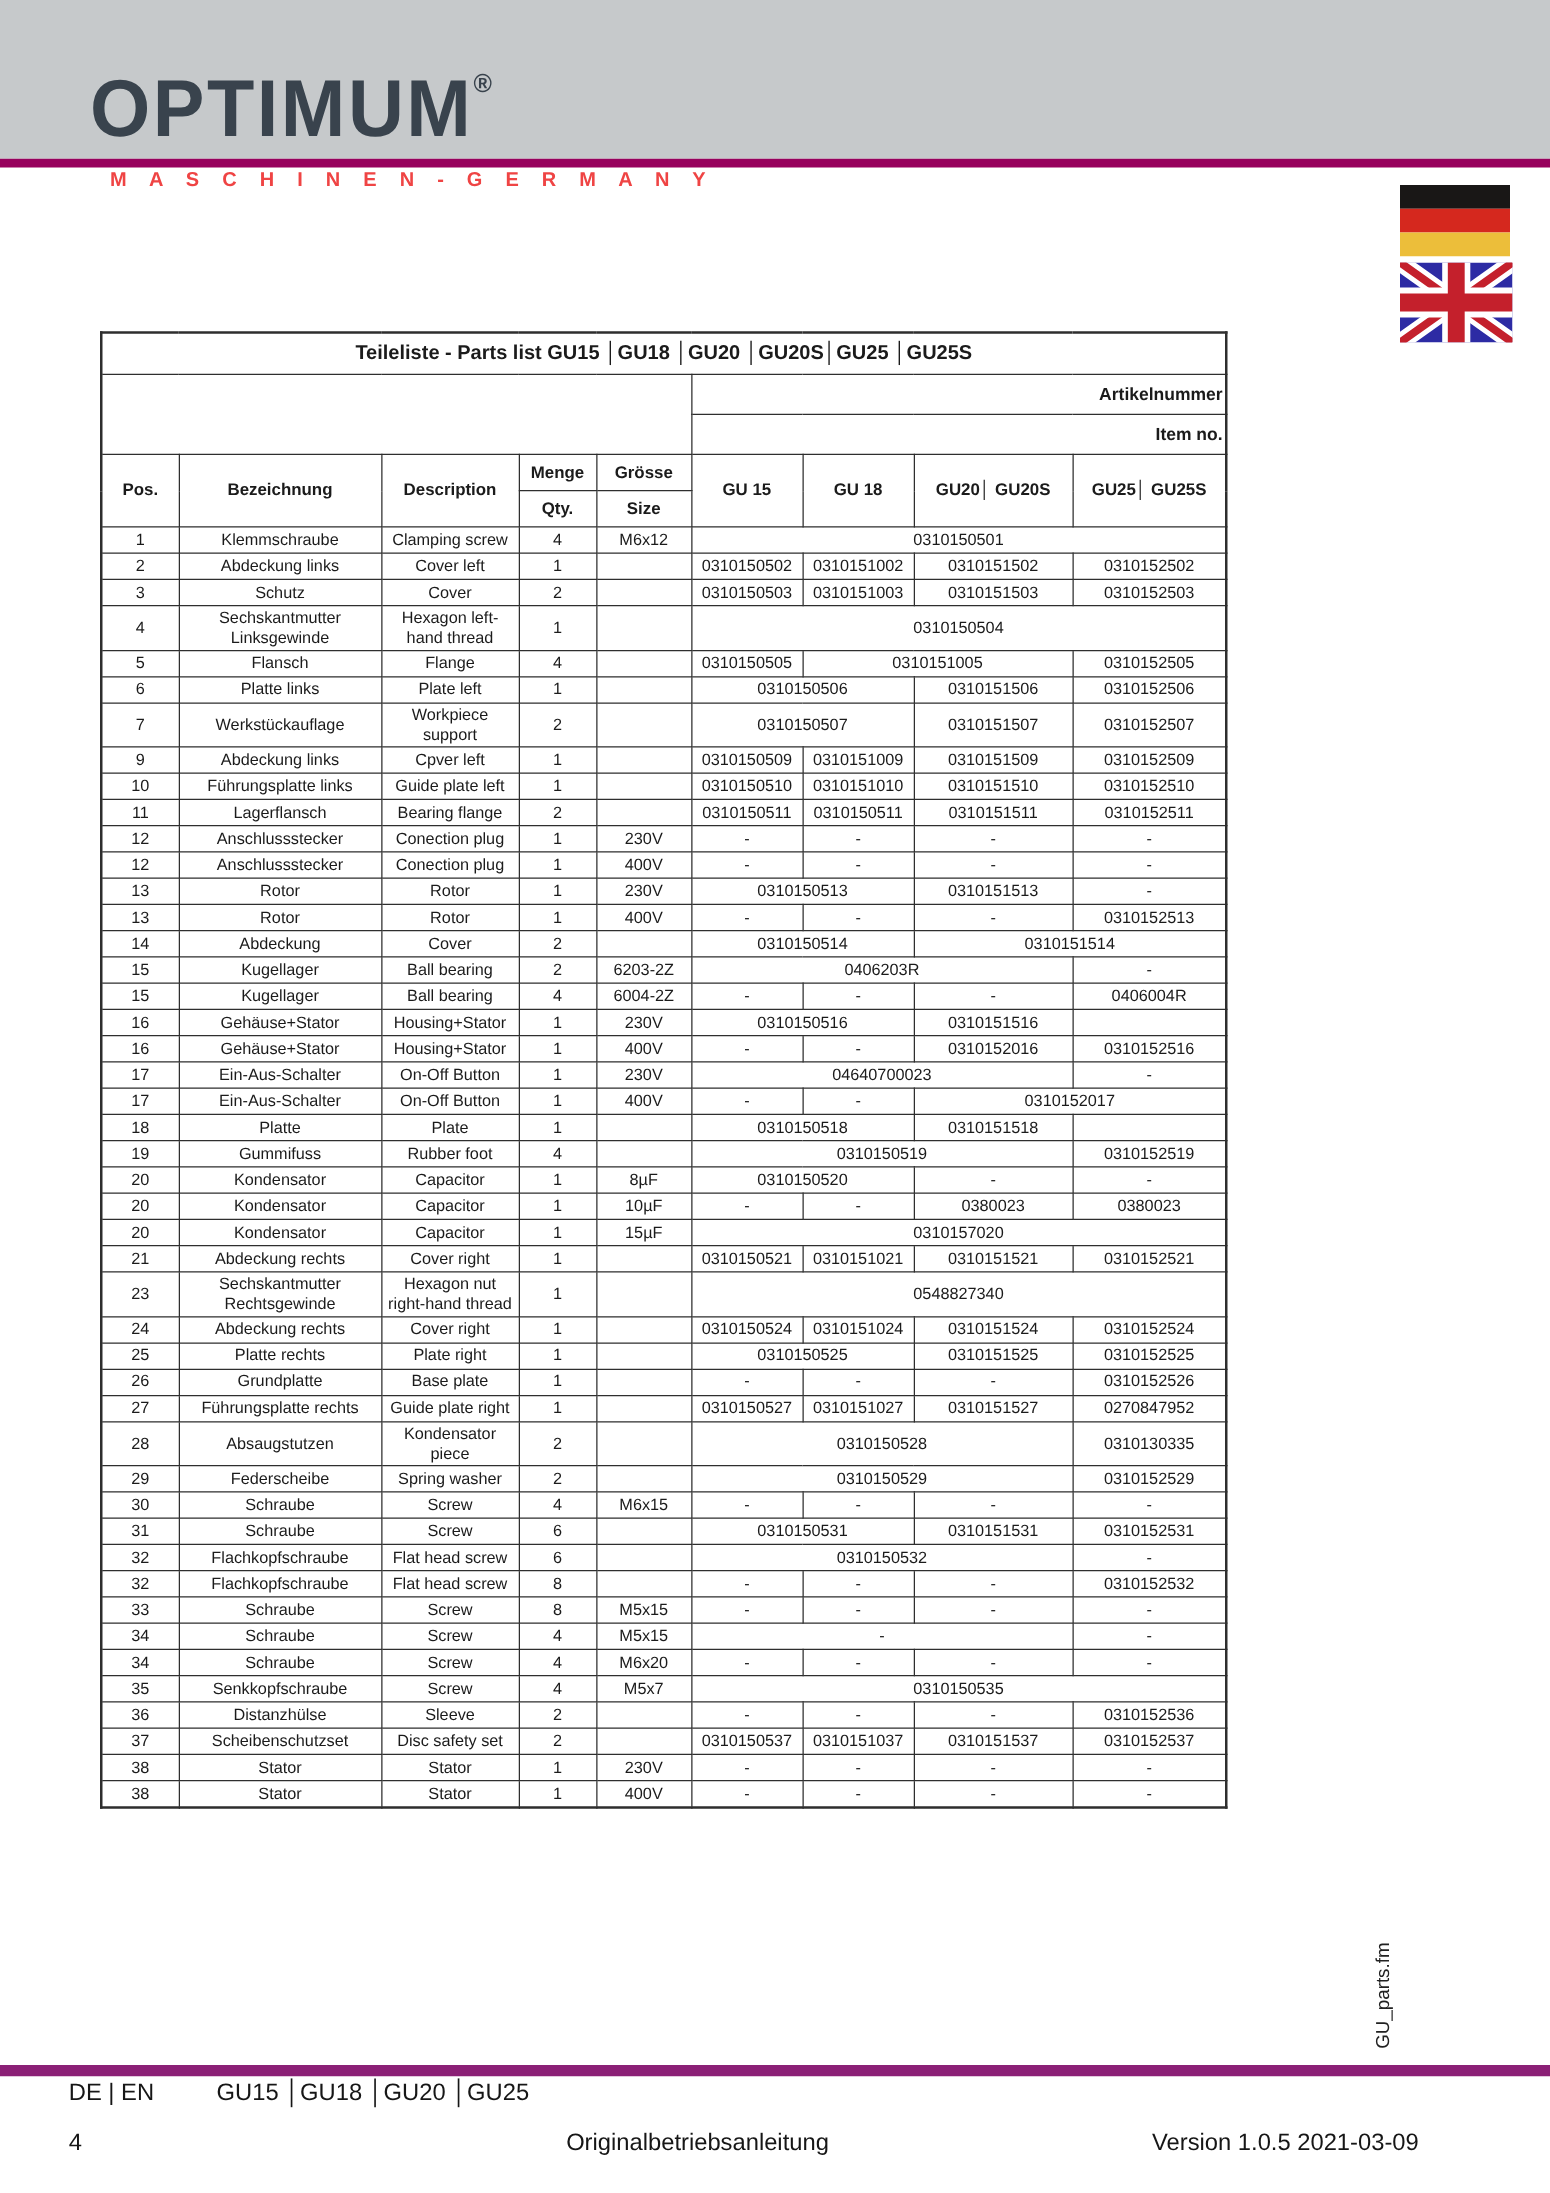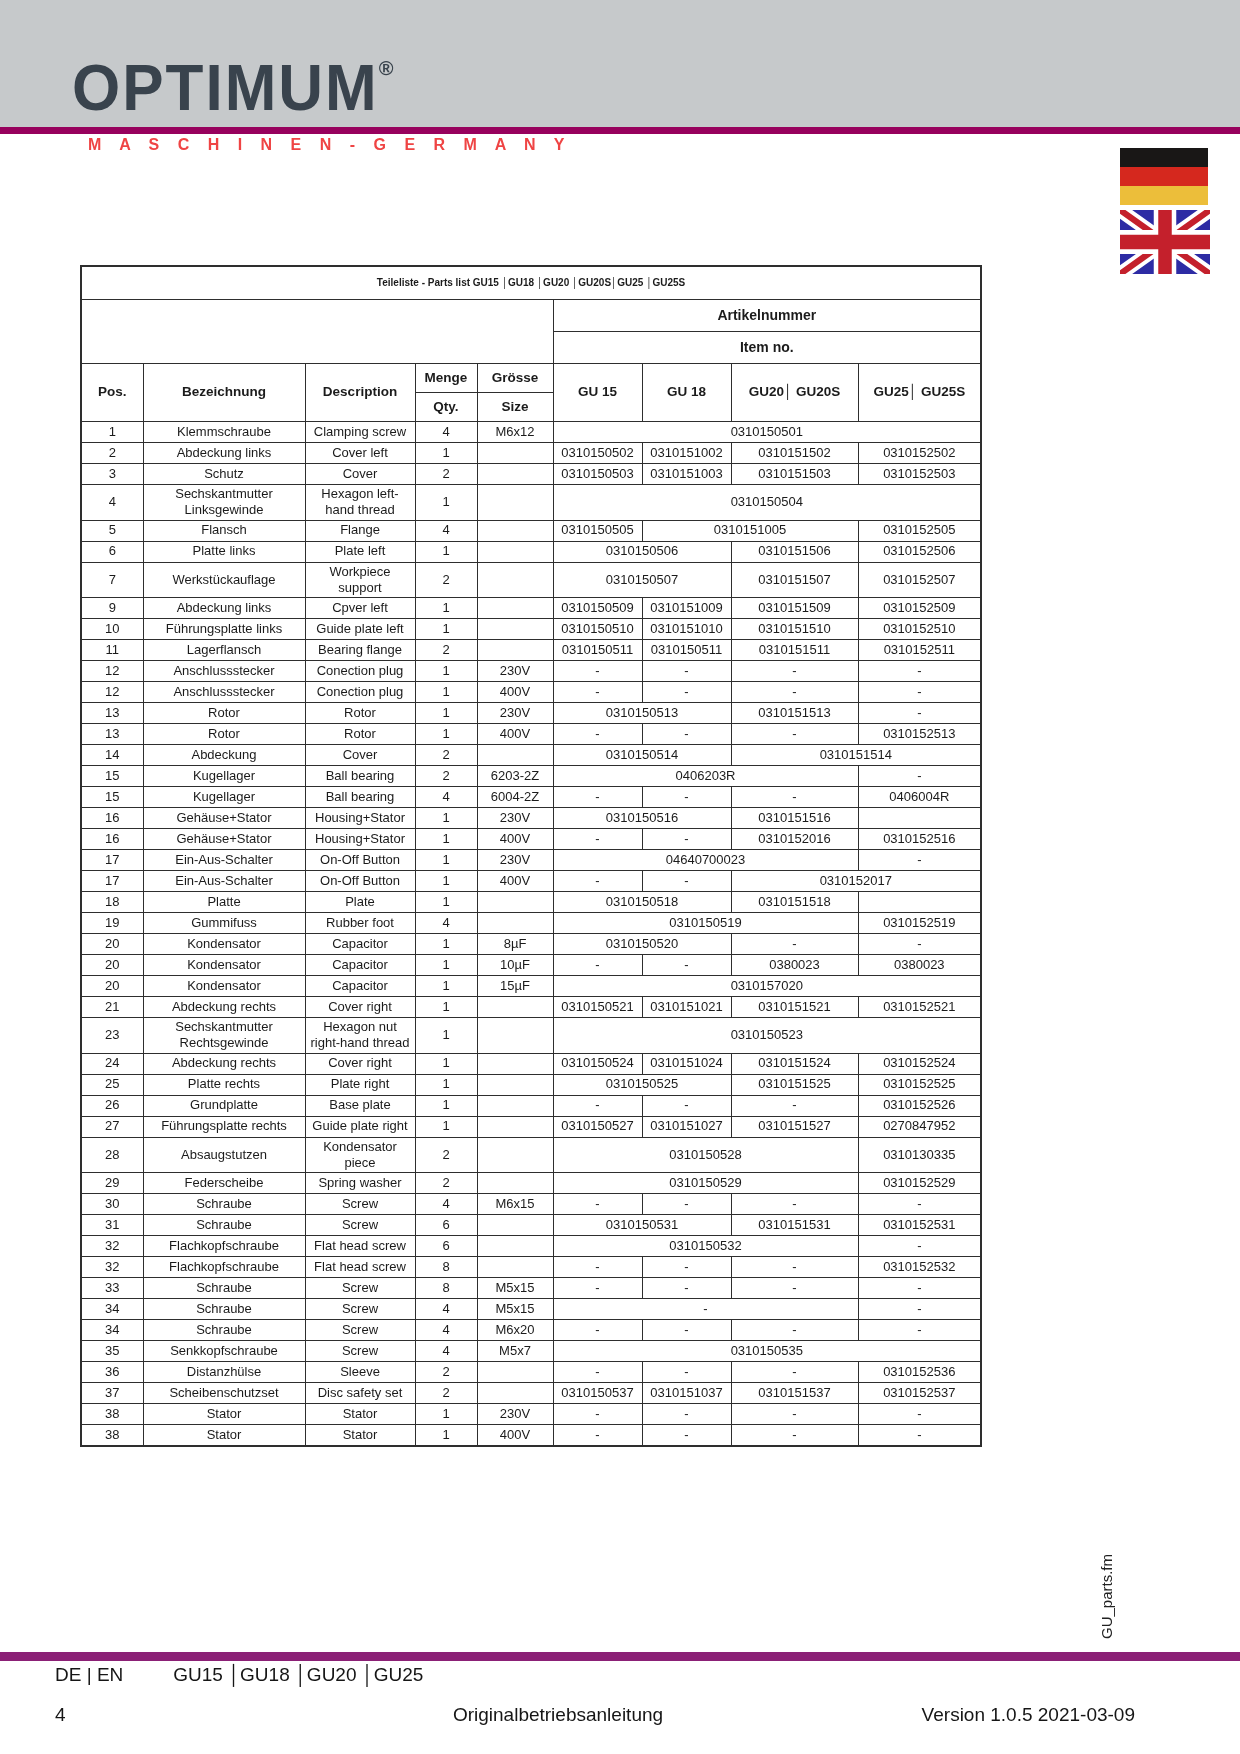--- a/index.html
+++ b/index.html
@@ -38,22 +38,22 @@
     border-collapse:collapse;table-layout:fixed;
     border:2px solid #2e2e2e;
   }
   table.parts th, table.parts td{
     border:1px solid #2e2e2e;
     text-align:center;vertical-align:middle;
     font-size:13px;padding:1px 2px;line-height:1.25;
     overflow:hidden;
   }
   table.parts th{font-weight:bold;}
-  tr.row-title th{height:30px;font-size:10px;margin-left:19px;}
-  tr.row-artikel th, tr.row-itemno th{height:29px;font-size:14px;}
+  tr.row-title th{height:30px;font-size:16px;margin-left:19px;}
+  tr.row-artikel th, tr.row-itemno th{height:29px;font-size:14px;text-align:right;}
   tr.row-head1 th, tr.row-head2 th{height:26px;font-size:13.5px;}
   tbody tr{height:21px;}
   
   .vertical-note{
     position:absolute;left:1098px;top:1543px;height:96px;
     writing-mode:vertical-rl;transform:rotate(180deg);
     font-size:15px;color:#222;white-space:nowrap;
   }
   .rule-bottom{position:absolute;left:0;top:1652px;width:1240px;height:9px;background:#8b2076;}
   .footer-line1{position:absolute;left:55px;top:1664px;font-size:19px;color:#161616;white-space:nowrap;}
@@ -396,21 +396,21 @@
         <td>0310151021</td>
         <td>0310151521</td>
         <td>0310152521</td>
       </tr>
       <tr>
         <td>23</td>
         <td>Sechskantmutter Rechtsgewinde</td>
         <td>Hexagon nut right-hand thread</td>
         <td>1</td>
         <td></td>
-        <td colspan="4">0310150523</td>
+        <td colspan="4">0548827340</td>
       </tr>
       <tr>
         <td>24</td>
         <td>Abdeckung rechts</td>
         <td>Cover right</td>
         <td>1</td>
         <td></td>
         <td>0310150524</td>
         <td>0310151024</td>
         <td>0310151524</td>

